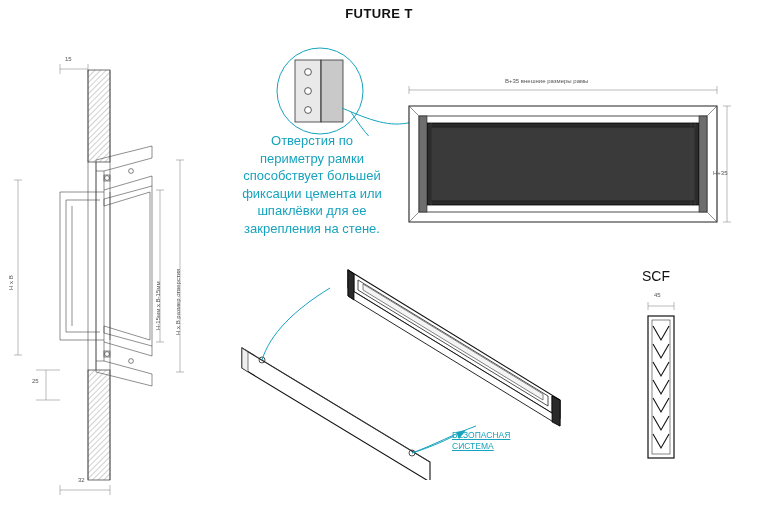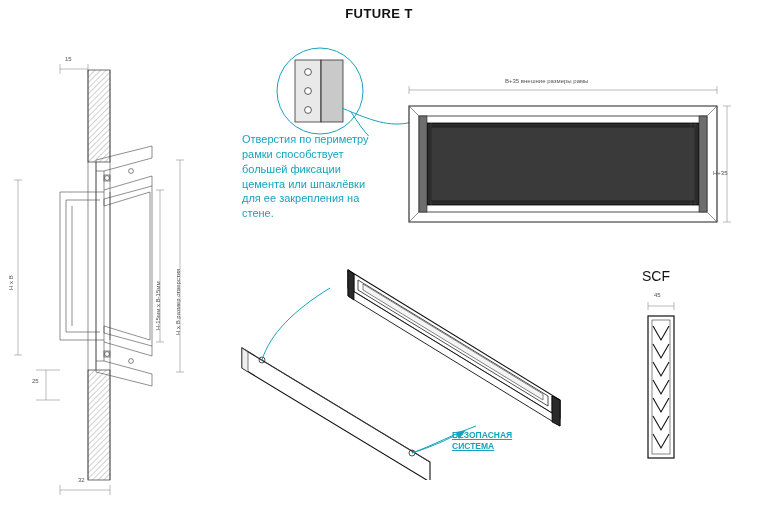--- a/index.html
+++ b/index.html
@@ -5,22 +5,22 @@
   html,body{margin:0;padding:0;background:#ffffff;}
   body{width:758px;height:514px;position:relative;overflow:hidden;
        font-family:"Liberation Sans",sans-serif;color:#111;}
   .stage{position:absolute;left:0;top:0;width:758px;height:514px;border-radius:23px;}
   .abs{position:absolute;}
 
   .title{top:6px;left:0;width:758px;text-align:center;font-size:13px;font-weight:bold;letter-spacing:.4px;}
   .scf-title{left:642px;top:268px;font-size:14px;font-weight:normal;}
 
   .dimtxt{font-size:6px;color:#555;font-family:"Liberation Sans",sans-serif;}
-  .note{font-size:11px;color:#17a3bd;line-height:1.35;text-align:left;}
-  .note-b{font-size:8.5px;color:#17a3bd;font-weight:bold;line-height:1.3;text-decoration:underline;}
+  .note{font-size:13px;color:#17a3bd;line-height:1.35;text-align:center;}
+  .note-b{font-size:8.5px;color:#17a3bd;font-weight:normal;line-height:1.3;text-decoration:underline;}
 
   svg{display:block;}
   .thin{stroke:#444;stroke-width:.6;fill:none;}
   .dim{stroke:#777;stroke-width:.5;fill:none;}
   .cyan{stroke:#17a3bd;fill:none;stroke-width:1;}
 </style>
 </head>
 <body>
 
 <div class="stage">

